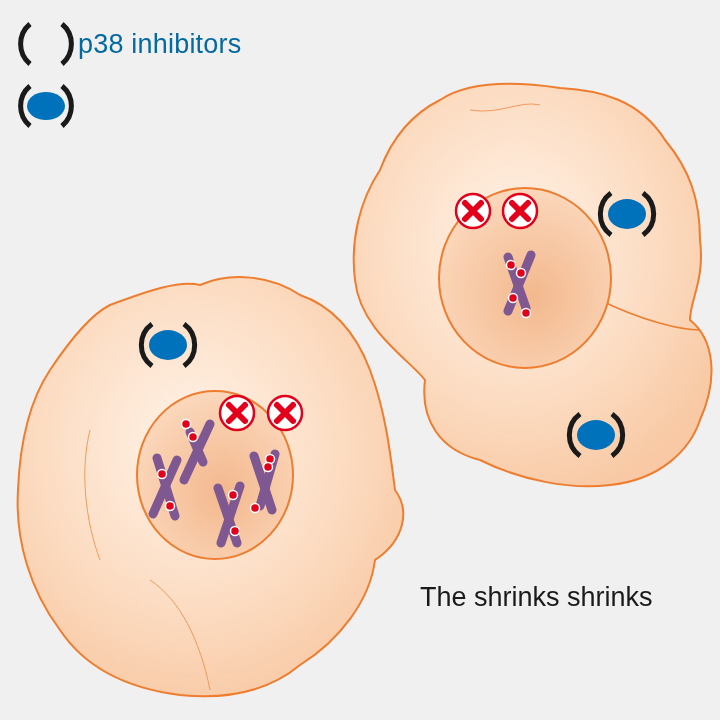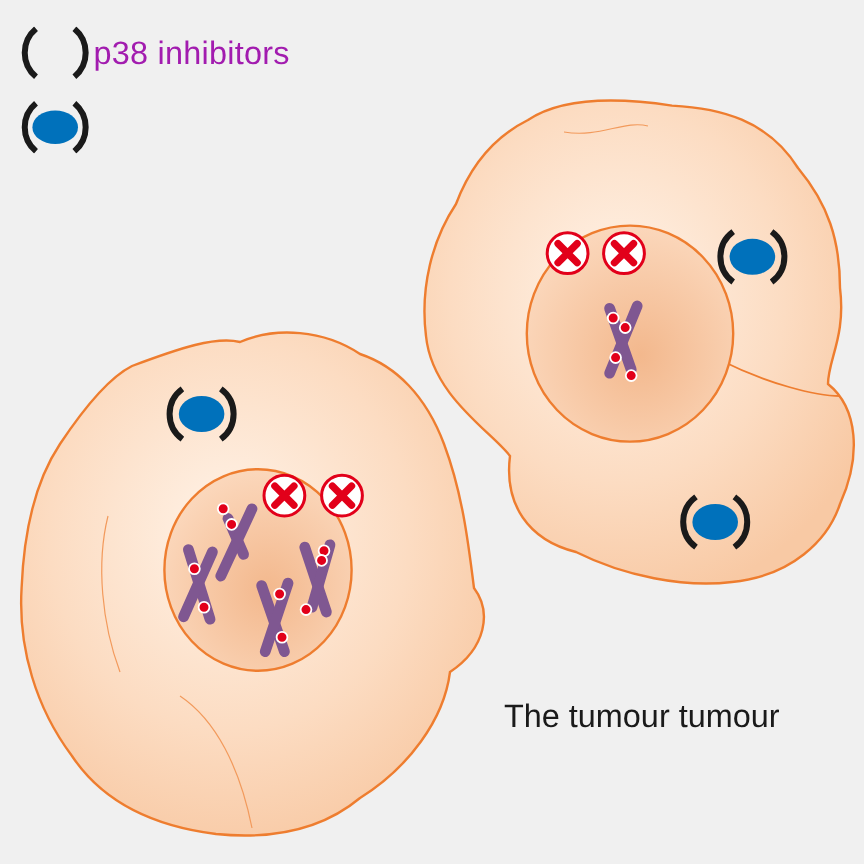--- a/index.html
+++ b/index.html
@@ -1,19 +1,19 @@
 <!DOCTYPE html>
 <html><head>
 <meta charset="utf-8">
 <style>
   html,body{margin:0;padding:0;}
   body{width:720px;height:720px;background:#f0f0f0;position:relative;overflow:hidden;font-family:"Liberation Sans",sans-serif;}
   #art{position:absolute;left:0;top:0;}
   .legend-row{position:absolute;left:14px;display:flex;align-items:center;}
-  .legend-label{font-size:27px;color:#a21caf;letter-spacing:0.2px;}
+  .legend-label{font-size:27px;color:#0369a1;letter-spacing:0.2px;}
   .caption{position:absolute;left:420px;top:582px;font-size:27px;color:#1a1a1a;}
 </style>
 </head>
 <body>
 
 <svg id="art" width="720" height="720" viewBox="0 0 720 720">
   <defs>
     <radialGradient id="cellGrad" cx="45%" cy="40%" r="65%">
       <stop offset="0%" stop-color="#fff3e8"></stop>
       <stop offset="60%" stop-color="#fcdcc2"></stop>
@@ -96,13 +96,13 @@
 </div>
 
 <div class="legend-row" style="top:84px;">
   <svg width="64" height="44" viewBox="0 0 64 44">
     <ellipse cx="32" cy="22" rx="19" ry="14" fill="#0071bb"></ellipse>
     <path d="M16,2 A26,26 0 0 0 16,42" fill="none" stroke="#1a1a1a" stroke-width="5"></path>
     <path d="M48,2 A26,26 0 0 1 48,42" fill="none" stroke="#1a1a1a" stroke-width="5"></path>
   </svg>
 </div>
 
-<div class="caption">The tumour tumour</div>
+<div class="caption">The shrinks shrinks</div>
 
 </body></html>

